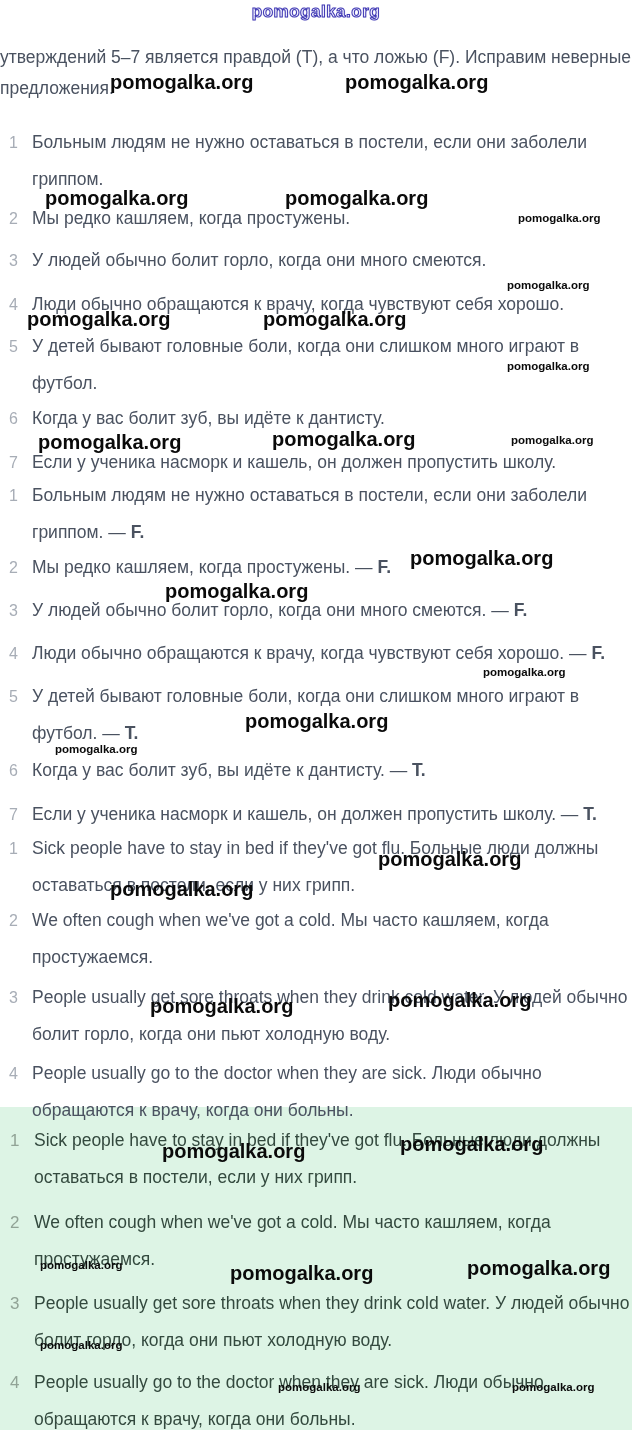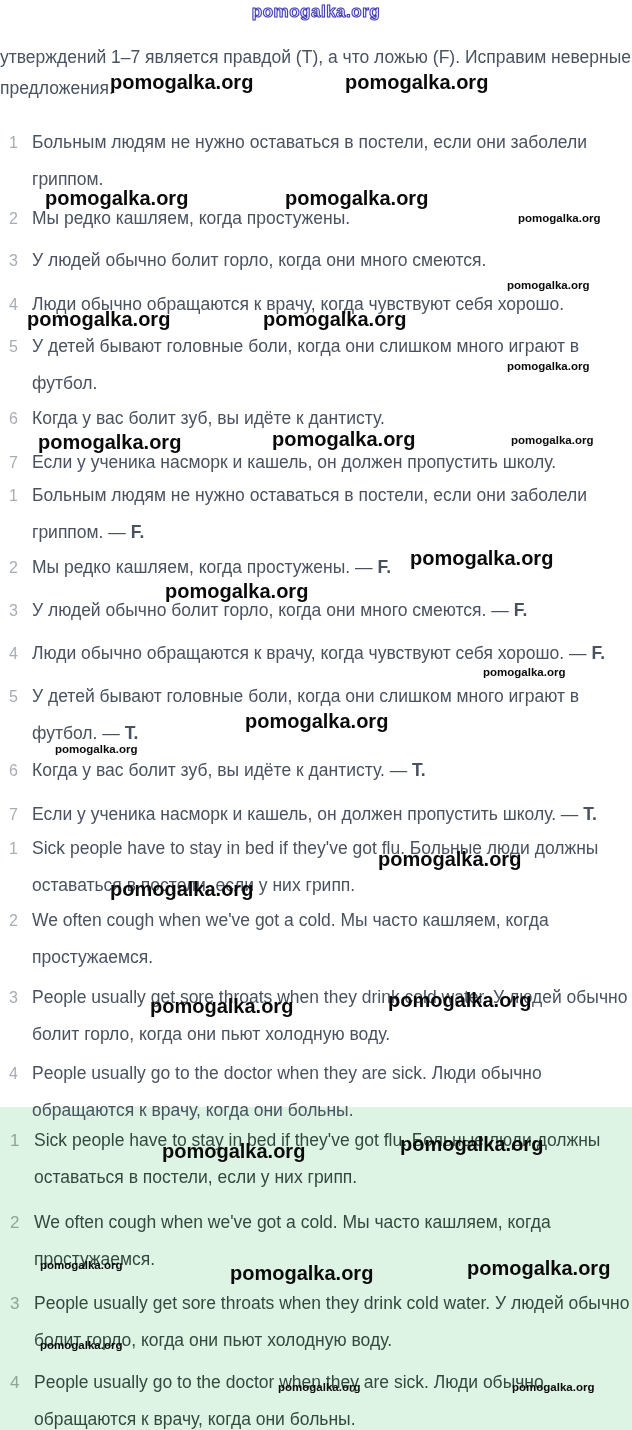--- a/index.html
+++ b/index.html
@@ -31,21 +31,21 @@
 </style>
 </head>
 <body>
 
 <div id="page">
 
   <div class="green-panel"></div>
 
   <div class="wm-outline">pomogalka.org</div>
 
-  <div class="hline" style="top:39px">утверждений 1–7 является правдой (T), а что ложью (F). Исправим неверные</div>
+  <div class="hline" style="top:39px">утверждений 5–7 является правдой (T), а что ложью (F). Исправим неверные</div>
   <div class="hline" style="top:70px">предложения.</div>
 
   <div class="item" style="top:124px">
       <span class="num">1</span>
       <div class="txt">Больным людям не нужно оставаться в постели, если они заболели гриппом.</div>
     </div>
   <div class="item" style="top:200px">
       <span class="num">2</span>
       <div class="txt">Мы редко кашляем, когда простужены.</div>
     </div>

